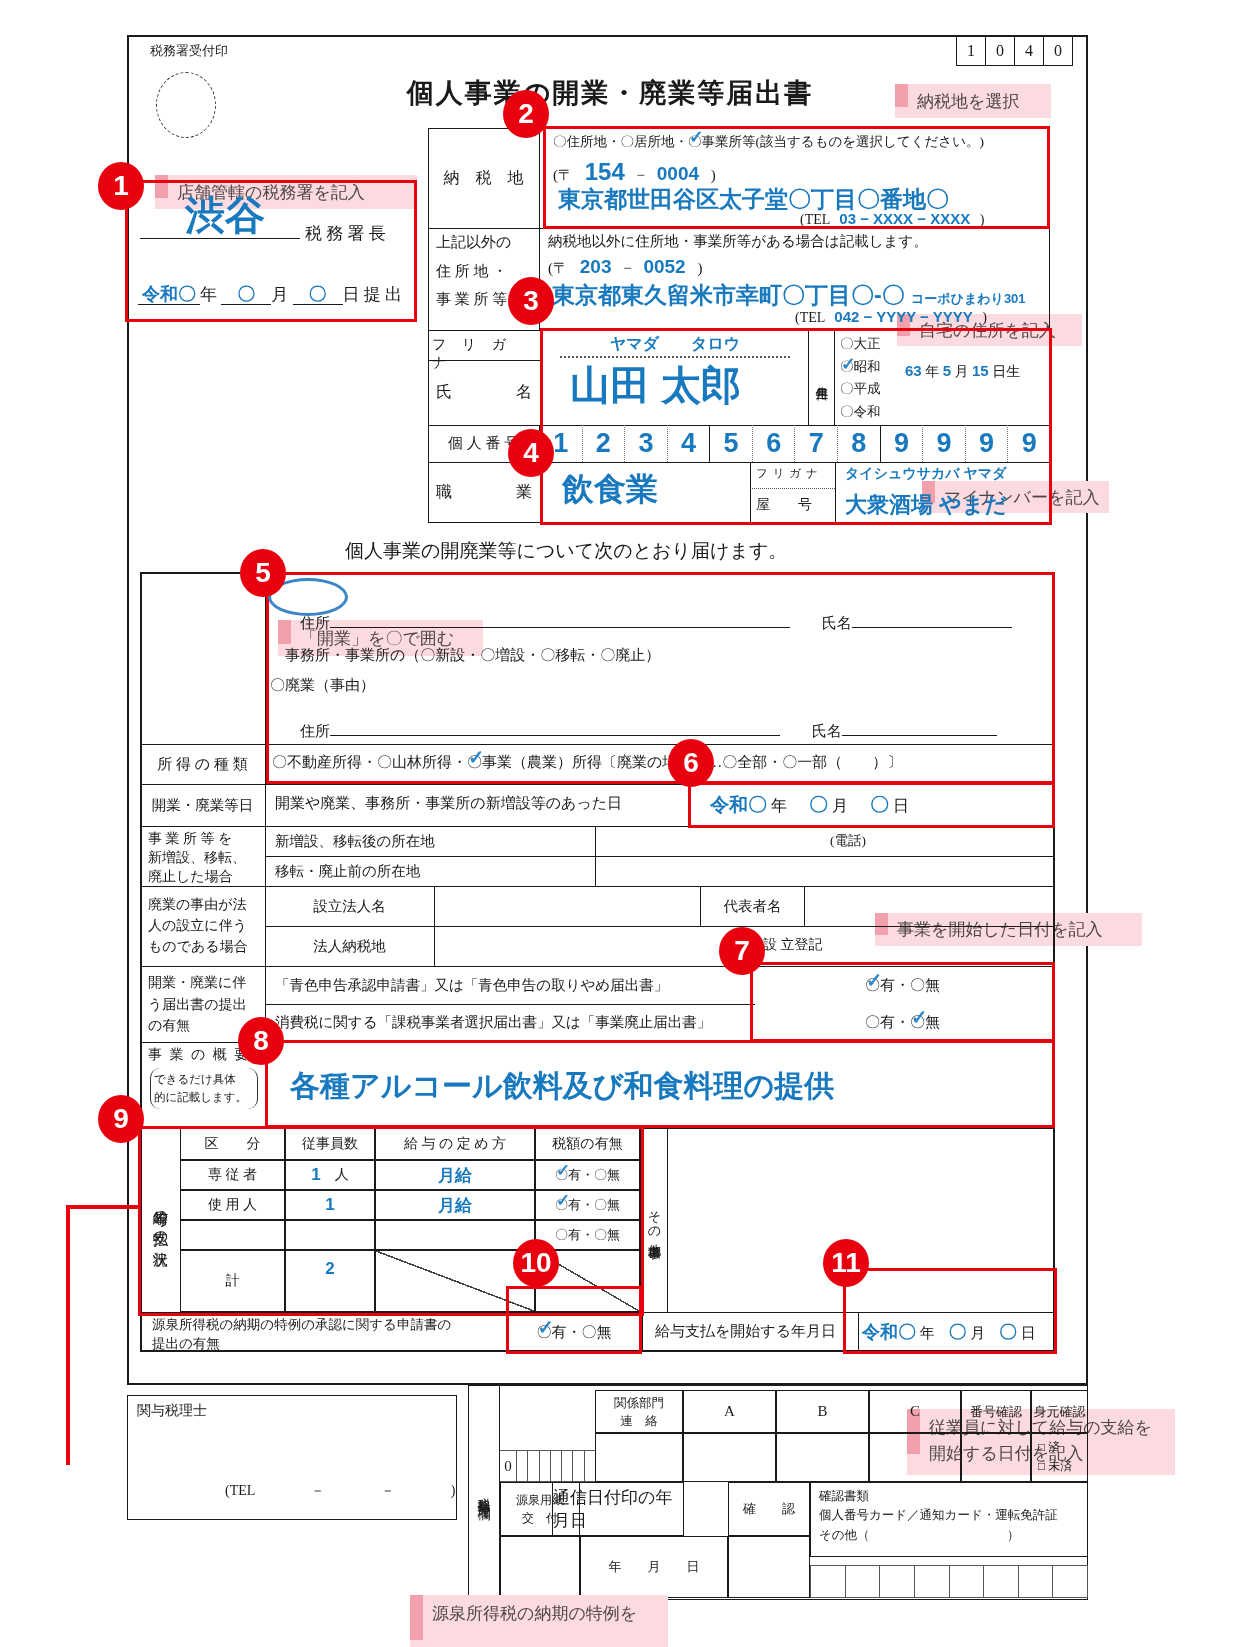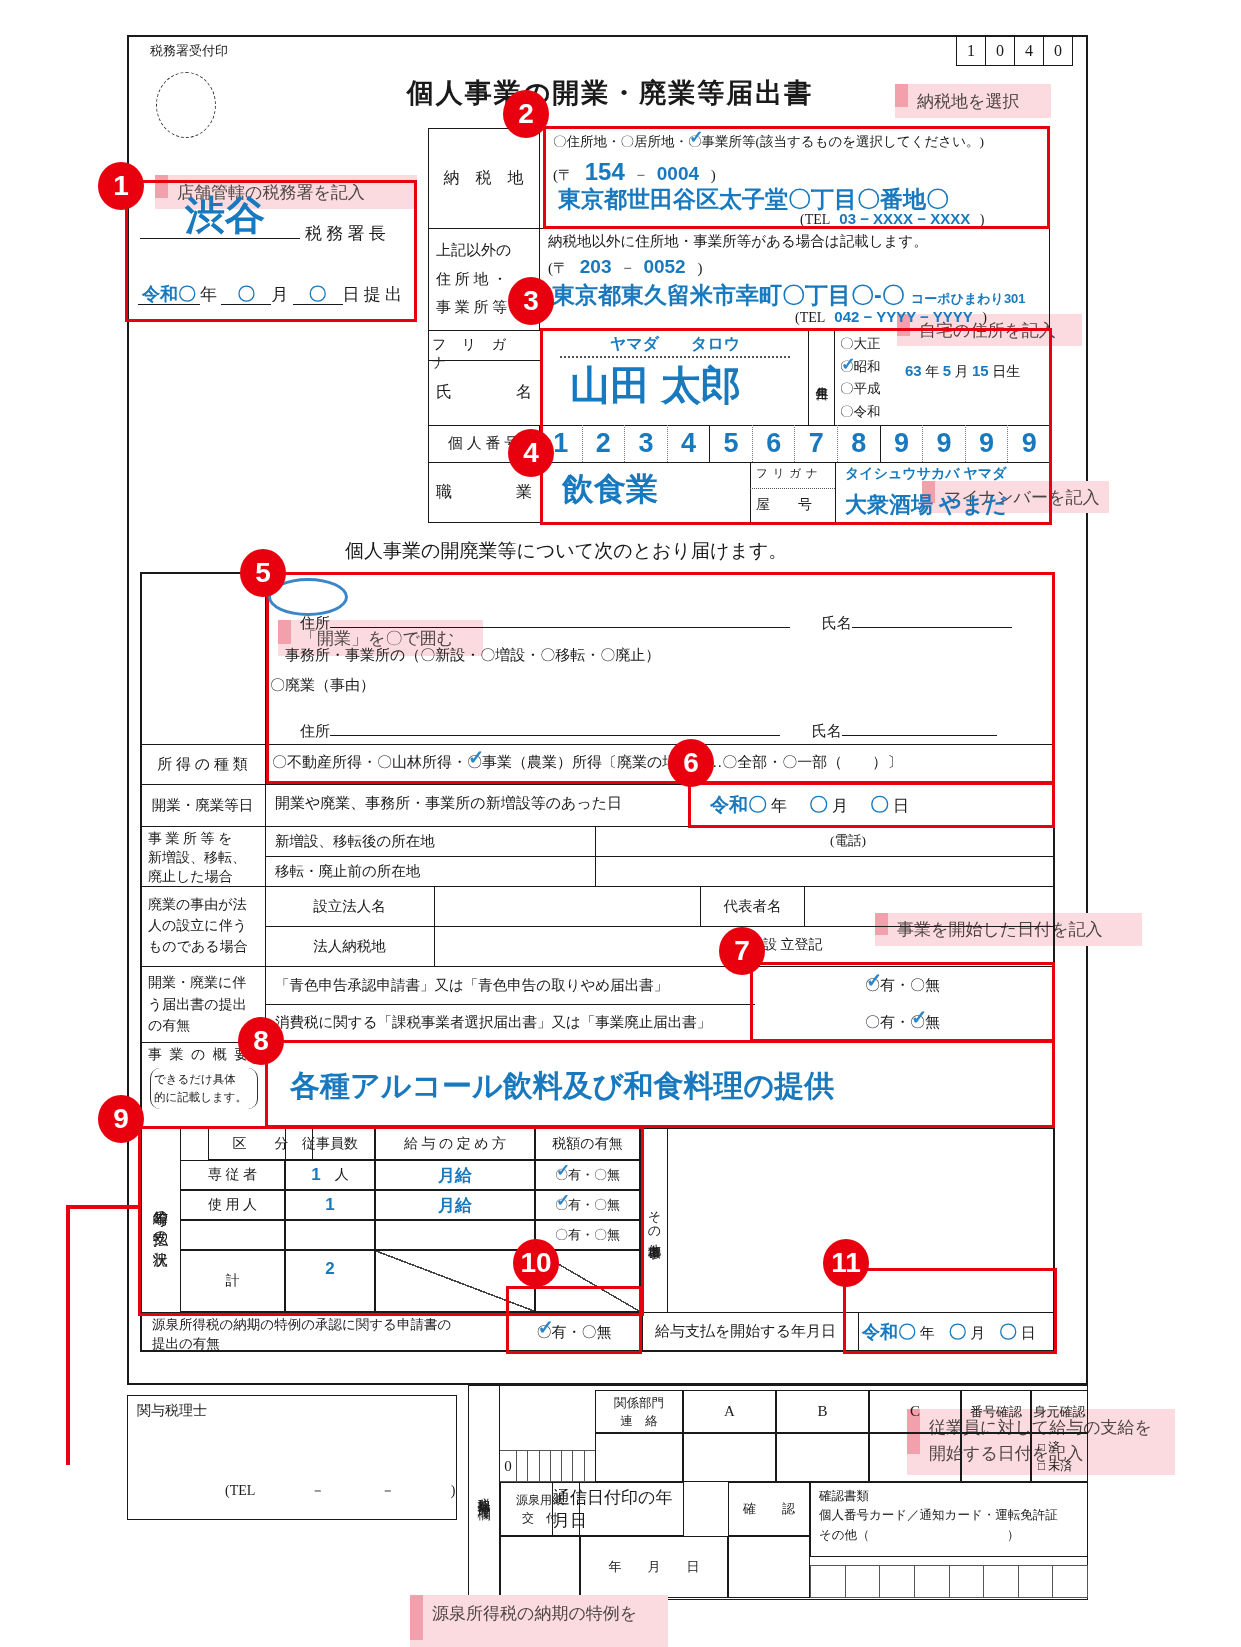--- a/index.html
+++ b/index.html
@@ -91,21 +91,21 @@
     <span>)</span>
   </div>
   <div class="a bl nw" style="left:558px;top:184px;font-size:23px;">東京都世田谷区太子堂〇丁目〇番地〇</div>
   <div class="a nw" style="left:800px;top:210px;font-size:14px;">
     <span>(TEL</span>
     <span class="bl" style="font-size:15px;padding:0 6px;">03 − XXXX − XXXX</span>
     <span>)</span>
   </div>
 
   <div class="a" style="left:428px;top:228px;width:622px;height:0;border-top:1.5px solid #1a1a1a;"></div>
-  <div class="a" style="left:428px;top:228px;width:112px;height:102px;border-right:1.5px solid #1a1a1a;font-size:15px;padding:8px 0 0 8px;line-height:1.9;">
+  <div class="a" style="left:428px;top:228px;width:112px;height:102px;border-right:1.5px solid #1a1a1a;font-size:15px;padding:0 0 0 8px;line-height:1.9;">
     <span style="display:block;">上記以外の</span>
     <span style="display:block;">住 所 地 ・</span>
     <span style="display:block;">事 業 所 等</span>
   </div>
   <div class="a nw" style="left:548px;top:232px;font-size:14.5px;">納税地以外に住所地・事業所等がある場合は記載します。</div>
   <div class="a nw" style="left:548px;top:256px;font-size:15px;">
     <span>(〒</span>
     <span class="bl" style="font-size:19px;padding:0 8px;">203</span>
     <span>−</span>
     <span class="bl" style="font-size:19px;padding:0 8px;">0052</span>
@@ -259,21 +259,21 @@
     <span style="display:block;">的に記載します。</span>
   </div>
   <div class="a red" style="left:265px;top:1040px;width:790px;height:88px;z-index:4;"></div>
   <div class="a bl nw" style="left:290px;top:1066px;font-size:30px;">各種アルコール飲料及び和食料理の提供</div>
 
   <div class="a bt" style="left:140px;top:1128px;width:915px;height:184px;"></div>
   <div class="a red" style="left:138px;top:1126px;width:506px;height:190px;z-index:4;"></div>
   <div class="a v c" style="left:140px;top:1128px;width:40px;height:184px;font-size:15px;letter-spacing:1px;">給与等の支払の状況</div>
   <div class="a" style="left:180px;top:1128px;width:0;height:184px;border-left:1.5px solid #1a1a1a;"></div>
 
-  <div class="a c" style="left:180px;top:1128px;width:105px;height:32px;border:1.5px solid #1a1a1a;font-size:14px;margin-left:28px;">区　　分</div>
+  <div class="a c" style="left:180px;top:1128px;width:105px;height:32px;border:1.5px solid #1a1a1a;font-size:14px;">区　　分</div>
   <div class="a c" style="left:285px;top:1128px;width:90px;height:32px;border:1.5px solid #1a1a1a;font-size:14px;">従事員数</div>
   <div class="a c" style="left:375px;top:1128px;width:160px;height:32px;border:1.5px solid #1a1a1a;font-size:14px;">給 与 の 定 め 方</div>
   <div class="a c" style="left:535px;top:1128px;width:105px;height:32px;border:1.5px solid #1a1a1a;font-size:14px;">税額の有無</div>
 
   <div class="a c" style="left:180px;top:1160px;width:105px;height:30px;border:1.5px solid #1a1a1a;font-size:14px;">専 従 者</div>
   <div class="a c" style="left:285px;top:1160px;width:90px;height:30px;border:1.5px solid #1a1a1a;font-size:14px;">
       <span class="bl" style="font-size:17px;">1</span>
       <span style="padding-left:14px;">人</span>
     </div>
   <div class="a c bl" style="left:375px;top:1160px;width:160px;height:30px;border:1.5px solid #1a1a1a;font-size:17px;">月給</div>

